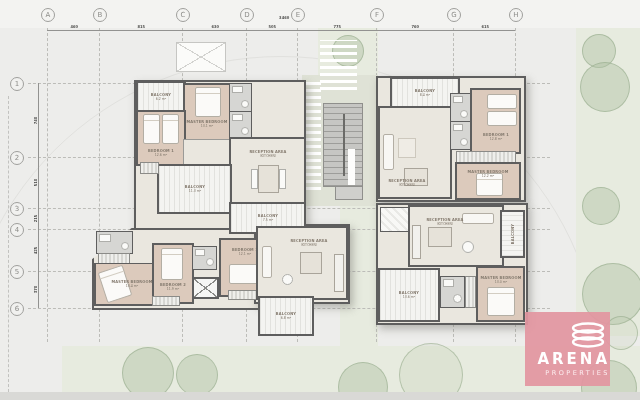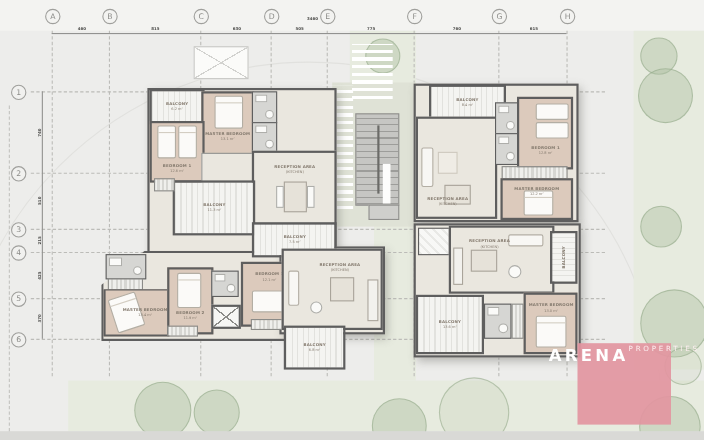--- a/index.html
+++ b/index.html
@@ -64,21 +64,21 @@
 
   
   .rlabel{position:absolute;left:50%;top:50%;width:220px;margin-left:-110px;text-align:center;
           transform:translate(0,-50%) scale(.40);color:#83796d;line-height:1.3;pointer-events:none;}
   .rlabel .nm{display:block;font-size:9px;font-weight:bold;letter-spacing:.4px;}
   .rlabel .ar{display:block;font-size:8px;}
   .rlabel.rot{transform:translate(0,-50%) rotate(-90deg) scale(.40);}
 
   
   .logo{position:absolute;left:525px;top:312px;width:85px;height:74px;background:rgba(226,150,160,.93);
-        display:flex;align-items:flex-start;justify-content:center;z-index:50;}
+        display:flex;flex-direction:column;align-items:flex-end;justify-content:center;z-index:50;}
   .logo .brand{color:#fff;font-size:15px;font-weight:bold;letter-spacing:3px;margin-top:2px;}
   .logo .tagline{color:#fdeef0;font-size:6.5px;letter-spacing:2.5px;margin-top:1px;}
 </style>
 </head>
 <body>
 
 <div id="plan">
 
   <div class="band-top"></div>
   <div class="curve"></div>

